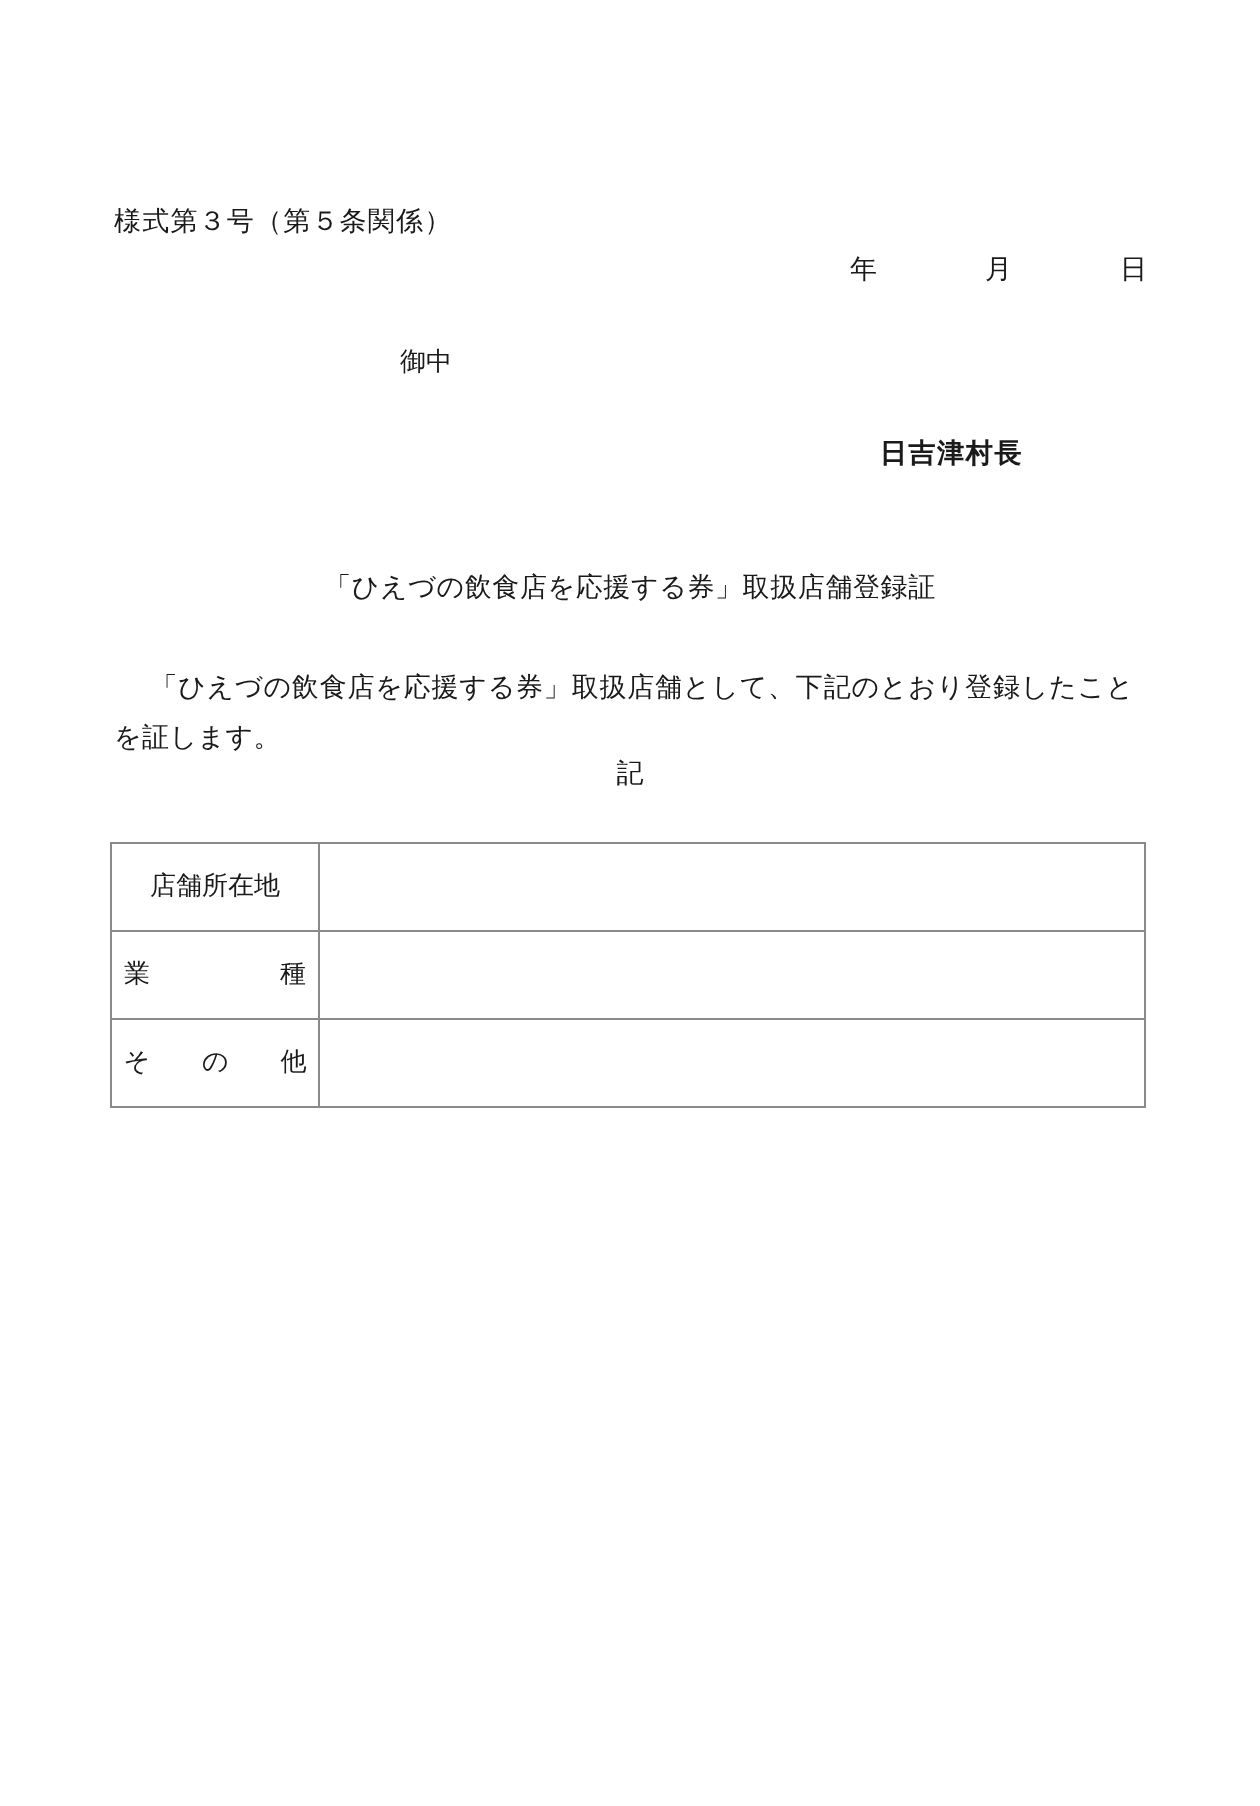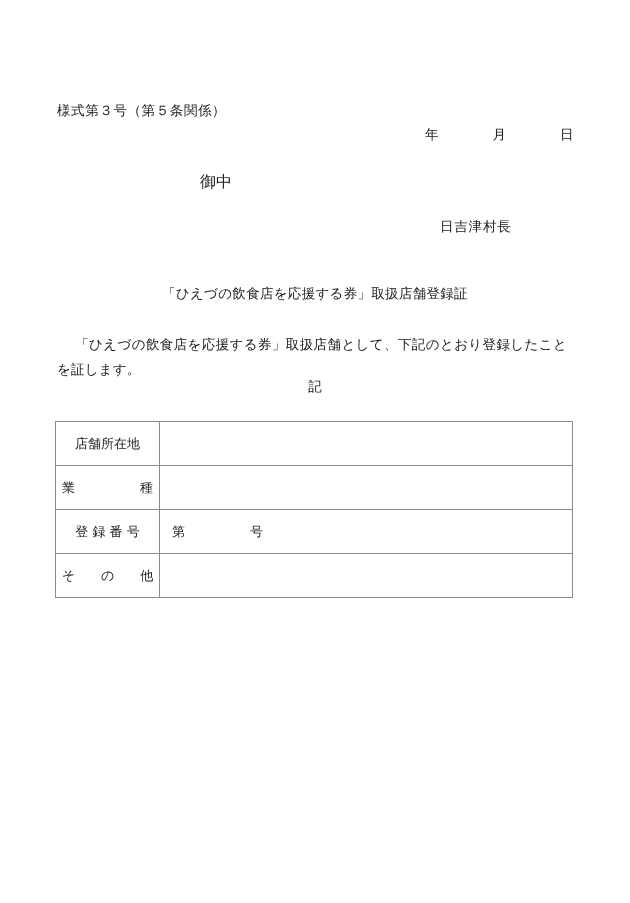--- a/index.html
+++ b/index.html
@@ -39,31 +39,32 @@
     left: 425px;
     top: 86px;
     font-size: 13.5px;
     white-space: pre;
   }
 
   
   .addressee {
     left: 200px;
     top: 132px;
-    font-size: 16px;
+    font-size: 13px;
     white-space: pre;
   }
 
   
   .issuer {
     left: 440px;
     top: 178px;
     font-size: 13.5px;
     letter-spacing: 0.8px;
     white-space: pre;
+    font-weight: bold;
   }
 
   
   .doc-title {
     left: 0;
     top: 245px;
     width: 630px;
     text-align: center;
     font-size: 13.5px;
     letter-spacing: 0.3px;
@@ -146,24 +147,20 @@
   <table class="abs form-table">
     <tbody>
       <tr class="r1">
         <td class="label"><span>店舗所在地</span></td>
         <td class="value"><span></span></td>
       </tr>
       <tr class="r4">
         <td class="label"><span>業　　　　　種</span></td>
         <td class="value"><span></span></td>
       </tr>
-      <tr class="r5">
-        <td class="label"><span>登 録 番 号</span></td>
-        <td class="value"><span>第　　　　　号</span></td>
-      </tr>
       <tr class="r6">
         <td class="label"><span>そ　　の　　他</span></td>
         <td class="value"><span></span></td>
       </tr>
     </tbody>
   </table>
 
 </div>
 
 </body></html>

